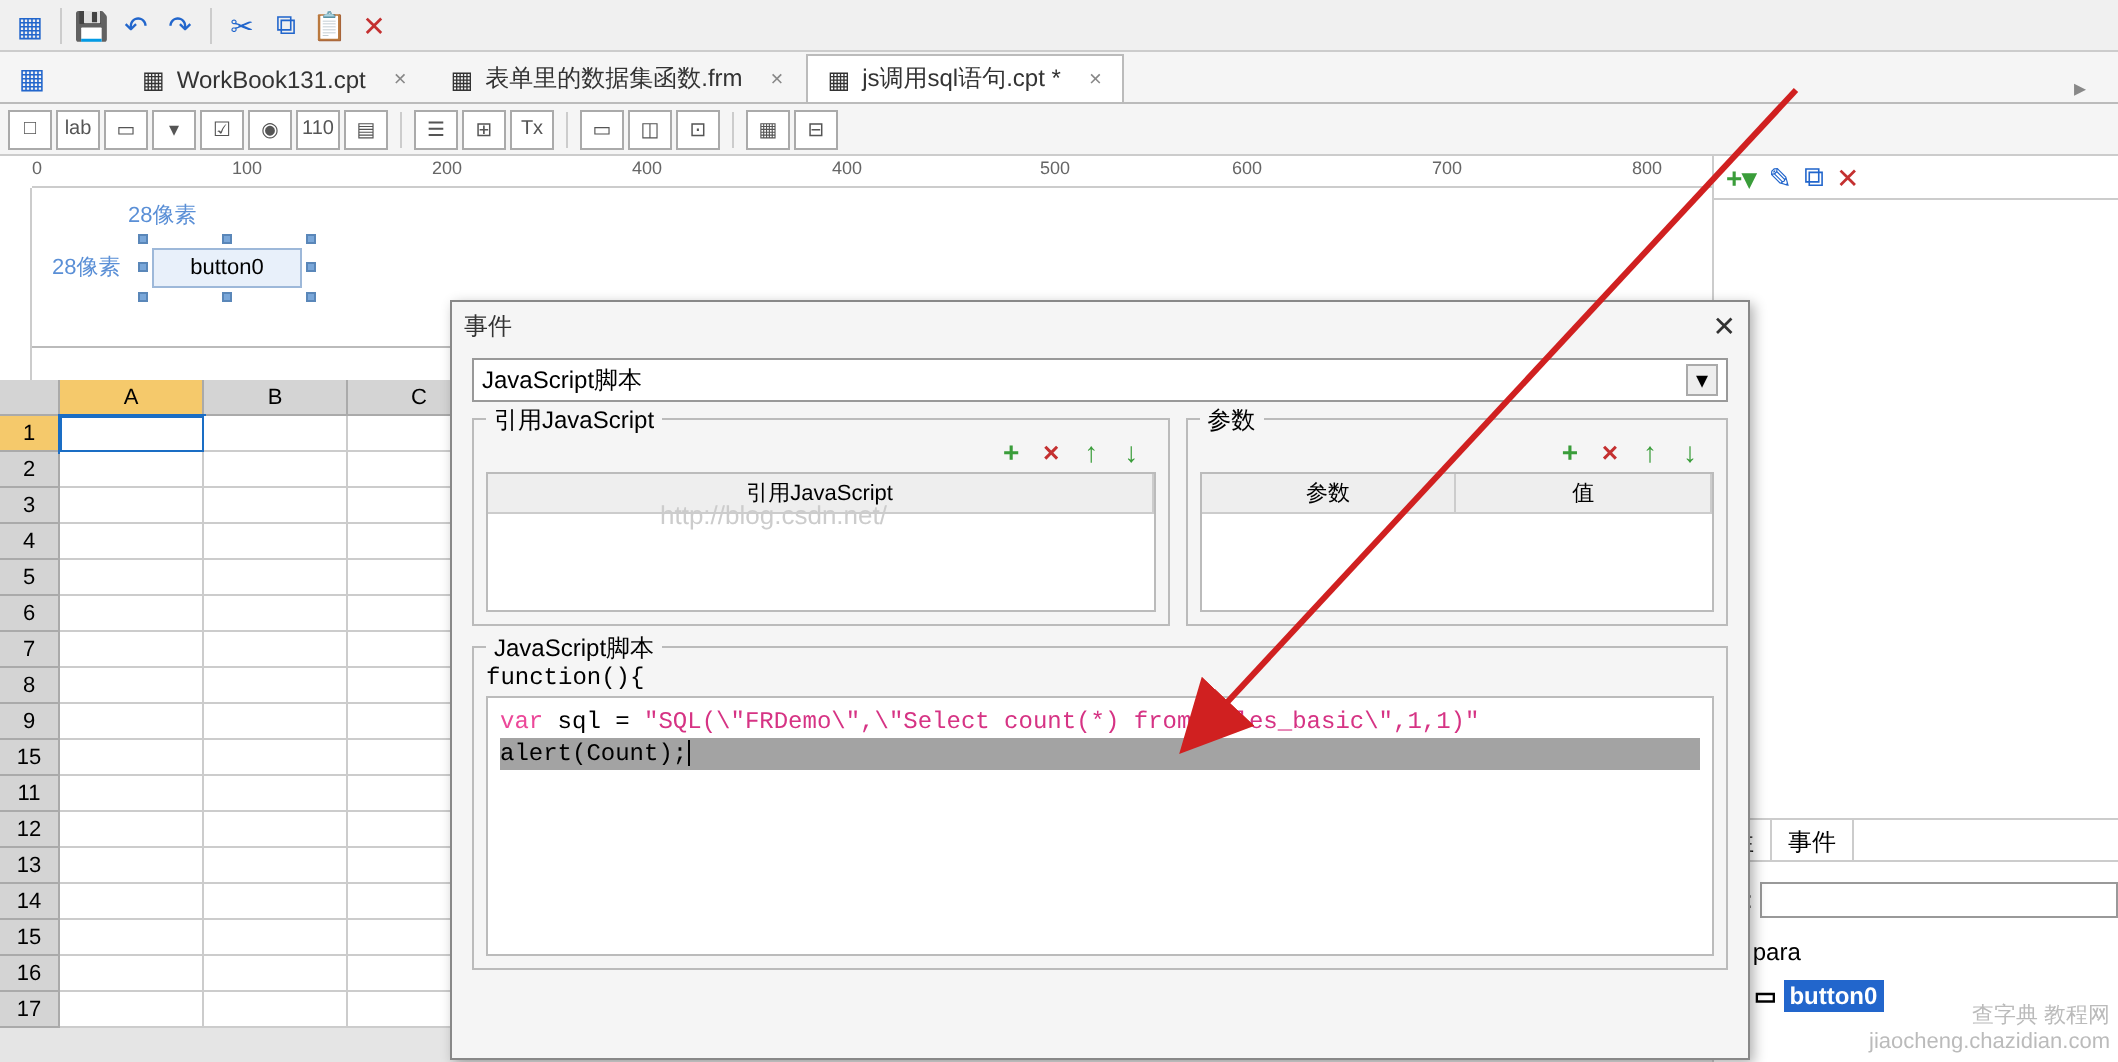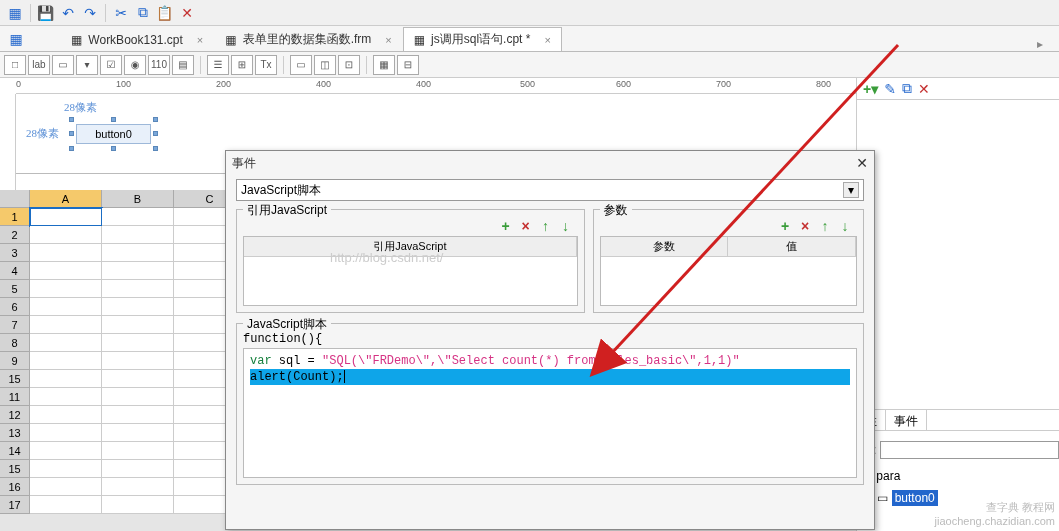--- a/index.html
+++ b/index.html
@@ -22,21 +22,21 @@
 
 .workspace { position: relative; height: calc(531px - 78px); display:flex; }
 .left-area { width: 857px; position:relative; border-right:1px solid #ccc; }
 .right-panel { width: calc(1059px - 857px); background:#fff; position:relative; }
 
 .ruler-h { height:16px; background:#fff; border-bottom:1px solid #ccc; position:relative; font-size:9px; color:#666; margin-left:16px;}
 .ruler-h span { position:absolute; top:1px; }
 .ruler-v { width:16px; background:#fff; border-right:1px solid #ccc; position:absolute; left:0; top:16px; bottom:0;}
 
 .param-area { position:absolute; left:16px; top:16px; right:0; height:80px; background:#fff; border-bottom:1px solid #bbb;}
-.param-label { position:absolute; color:#5a8fd6; font-size:11px;font-family:Liberation Serif, serif;}
+.param-label { position:absolute; color:#5a8fd6; font-size:11px;}
 .button0 { position:absolute; left:60px; top:30px; width:75px; height:20px; border:1px solid #9db8d9; background:#e8f0fa; display:flex; align-items:center; justify-content:center; font-size:11px; }
 .button0-handles { position:absolute; left:56px; top:26px; width:83px; height:28px; }
 .handle { position:absolute; width:5px; height:5px; background:#7aa7d9; border:1px solid #5a87b9;}
 
 .grid-area { position:absolute; left:0; top:112px; right:0; bottom:0; background:#e5e5e5; overflow:hidden;}
 .grid-corner { position:absolute; left:0; top:0; width:30px; height:18px; background:#d4d4d4; border-right:1px solid #aaa; border-bottom:1px solid #aaa;}
 .col-headers { position:absolute; left:30px; top:0; right:0; height:18px; display:flex;}
 .col-h { width:72px; height:18px; background:#d4d4d4; border-right:1px solid #aaa; border-bottom:1px solid #aaa; display:flex; align-items:center; justify-content:center; font-size:11px;}
 .col-h.sel { background:#f5c96b; }
 .row-headers { position:absolute; left:0; top:18px; width:30px;}
@@ -61,22 +61,22 @@
 .mini-toolbar .mbtn { width:16px; height:16px; display:flex; align-items:center; justify-content:center; font-weight:bold; cursor:pointer; font-size:14px;}
 .mbtn.plus { color:#3a9d3a;}
 .mbtn.x { color:#c43030;}
 .mbtn.up,.mbtn.down { color:#3a9d3a;}
 .gridbox { height:70px; border:1px solid #bbb; background:#fff;}
 .gridbox .gh { display:flex; height:20px; border-bottom:1px solid #ccc;}
 .gridbox .ghc { flex:1; background:#eee; border-right:1px solid #ccc; display:flex; align-items:center; justify-content:center; font-size:11px;}
 .watermark { position:absolute; left:330px; top:250px; color:#ccc; font-size:13px; z-index:11; pointer-events:none;}
 
 .code-area { border:1px solid #bbb; background:#fff; height:130px; padding:4px 6px; font-family: "Courier New", monospace; font-size:12px; line-height:16px; overflow:hidden;}
-.code-area .line4 { background:#0ea5e9;}
-.kwd { color:#15803d;}
+.code-area .line4 { background:#a3a3a3;}
+.kwd { color:#ec4899;}
 .str { color:#d63384;}
 .cursor-bar { display:inline-block; width:1px; height:13px; background:#000; vertical-align:middle;}
 
 
 .rp-toolbar { height:22px; border-bottom:1px solid #ccc; display:flex; align-items:center; gap:6px; padding:0 6px;}
 .rp-toolbar .rbtn { font-size:14px; cursor:pointer;}
 .rp-highlight { outline:2px solid #d02020; background:#2266cc; color:#fff; padding:2px 4px; margin:2px 6px 0 6px;}
 .rp-tabs { position:absolute; bottom:100px; left:0; right:0; height:22px; border-top:1px solid #ccc; border-bottom:1px solid #ccc; display:flex;}
 .rp-tab { padding:3px 8px; border-right:1px solid #ccc; font-size:12px; cursor:pointer;}
 .rp-tab.active { background:#fff;}
@@ -310,21 +310,21 @@
     <div class="rp-tabs">
       <div class="rp-tab">性</div>
       <div class="rp-tab active">事件</div>
     </div>
     <div class="rp-search">
       <span>索:</span>
       <input type="text" style="">
     </div>
     <div class="rp-tree">
       <div><span class="folder">🗀</span> <span>para</span></div>
-      <div style="padding-left:16px; margin-top:2px;"><span>▭</span> <span class="node-sel">button0</span></div>
+      <div style="padding-left:16px; margin-top:2px;font-weight:bold;"><span>▭</span> <span class="node-sel">button0</span></div>
     </div>
   </div>
 </div>
 
 <div class="dialog">
   <div class="dlg-title">
     <span>事件</span>
     <span class="dlg-close">✕</span>
   </div>
   <div class="dlg-body">

